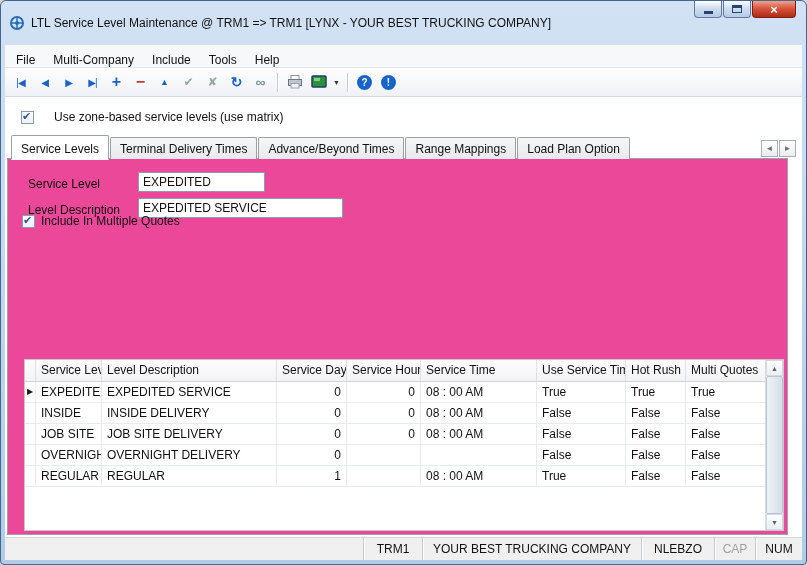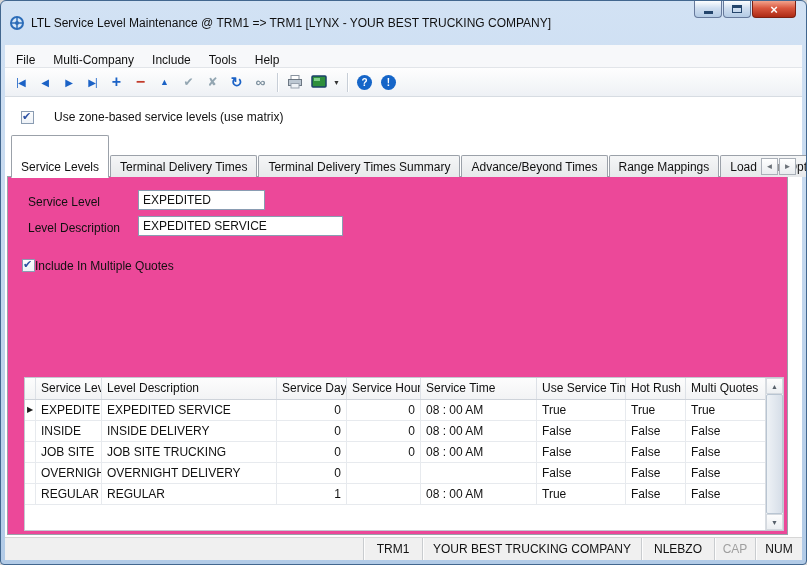--- a/index.html
+++ b/index.html
@@ -41,31 +41,31 @@
   .tb-dd{width:11px;height:22px;display:flex;align-items:center;justify-content:center;font-size:7px;color:#333;}
   
   .client{flex:1;background:#fff;display:flex;flex-direction:column;min-height:0;}
   .option-row{flex:none;height:24px;display:flex;align-items:center;gap:20px;padding:8px 0 0 16px;}
   .checkbox{width:13px;height:13px;box-sizing:border-box;border:1px solid #8a9cb2;background:linear-gradient(#fdfdfd,#eef2f7);position:relative;flex:none;}
   .checkbox.checked::after{content:"✔";position:absolute;left:0px;top:-2px;font-size:11px;color:#2d51a3;}
   
   .tabstrip{flex:none;display:flex;align-items:flex-end;padding:6px 44px 0 6px;position:relative;margin-bottom:-1px;z-index:2;}
   .tab{border:1px solid #9ba1a9;border-bottom:none;background:linear-gradient(#f5f6f7,#e7e9eb);
     padding:4px 9px 3px;margin-right:1px;border-radius:2px 2px 0 0;white-space:nowrap;cursor:default;}
-  .tab.active{background:#fff;padding-top:24px;border-bottom:1px solid #fff;margin-bottom:-1px;z-index:3;position:relative;text-align:right;}
+  .tab.active{background:#fff;padding-top:6px;border-bottom:1px solid #fff;margin-bottom:-1px;z-index:3;position:relative;text-align:right;}
   .tab-scrolls{position:absolute;right:6px;bottom:2px;display:flex;gap:1px;}
   .tab-scroll{width:17px;height:17px;box-sizing:border-box;border:1px solid #aab0b8;background:linear-gradient(#ffffff,#e9ecef);
     font-size:8px;display:flex;align-items:center;justify-content:center;color:#6b7178;}
   
   .panel{flex:1;margin:0 14px 2px 2px;border:1px solid #9ba1a9;position:relative;min-height:0;background:#ec4899;text-decoration:underline;}
   .form-label{position:absolute;left:20px;}
   .lbl1{top:18px;} .lbl2{top:44px;}
   .tbx{position:absolute;left:130px;height:20px;box-sizing:border-box;border:1px solid #8a9cb2;padding:2px 4px;font-size:12px;color:#111;background:#fff;}
   .inp1{top:13px;width:127px;} .inp2{top:39px;width:205px;}
-  .chk-row{position:absolute;left:14px;top:82px;display:flex;align-items:flex-start;}
+  .chk-row{position:absolute;left:14px;top:55px;display:flex;align-items:flex-end;gap:6px;}
   
   .grid{position:absolute;left:16px;right:3px;top:200px;bottom:3px;border:1px solid #c3c9d1;display:flex;background:#fff;}
   .grid-main{flex:1;display:flex;flex-direction:column;min-width:0;}
   .grid-header{display:flex;height:21px;flex:none;background:linear-gradient(#fdfdfd,#f2f3f5);border-bottom:1px solid #ced3da;}
   .hcell{box-sizing:border-box;padding:3px 5px 0;border-right:1px solid #dde1e7;white-space:nowrap;overflow:hidden;flex:none;}
   .grow{display:flex;height:20px;flex:none;border-bottom:1px solid #e7eaee;background:#fff;}
   .cell{box-sizing:border-box;padding:3px 5px 0;border-right:1px solid #e7eaee;white-space:nowrap;overflow:hidden;flex:none;}
   .w-sel{width:11px;padding:0;text-align:center;font-size:8px;line-height:19px;color:#1a1a1a;}
   .w1{width:66px;} .w2{width:175px;} .w3{width:70px;text-align:right;} .w4{width:74px;text-align:right;}
   .w5{width:116px;} .w6{width:89px;} .w7{width:60px;} .w8{width:80px;}
@@ -177,21 +177,20 @@
   <div class="client">
 
     <div class="option-row">
       <span class="checkbox checked"></span>
       <span>Use zone-based service levels (use matrix)</span>
     </div>
 
     <div class="tabstrip">
       <div class="tab active"><span>Service Levels</span></div>
       <div class="tab"><span>Terminal Delivery Times</span></div>
-      <div class="tab"><span>Terminal Delivery Times Summary</span></div>
       <div class="tab"><span>Advance/Beyond Times</span></div>
       <div class="tab"><span>Range Mappings</span></div>
       <div class="tab"><span>Load Plan Option</span></div>
       <div class="tab-scrolls">
         <div class="tab-scroll">
             <span>◄</span>
           </div>
         <div class="tab-scroll">
             <span>►</span>
           </div>
@@ -249,21 +248,21 @@
                 <span class="cell w5">08 : 00 AM</span>
                 <span class="cell w6">False</span>
                 <span class="cell w7">False</span>
                 <span class="cell w8">False</span>
                 <span class="cell w-fill"></span>
               </div>
 
               <div class="grow">
                 <span class="cell w-sel"></span>
                 <span class="cell w1">JOB SITE</span>
-                <span class="cell w2">JOB SITE TRUCKING</span>
+                <span class="cell w2">JOB SITE DELIVERY</span>
                 <span class="cell w3">0</span>
                 <span class="cell w4">0</span>
                 <span class="cell w5">08 : 00 AM</span>
                 <span class="cell w6">False</span>
                 <span class="cell w7">False</span>
                 <span class="cell w8">False</span>
                 <span class="cell w-fill"></span>
               </div>
 
               <div class="grow">

